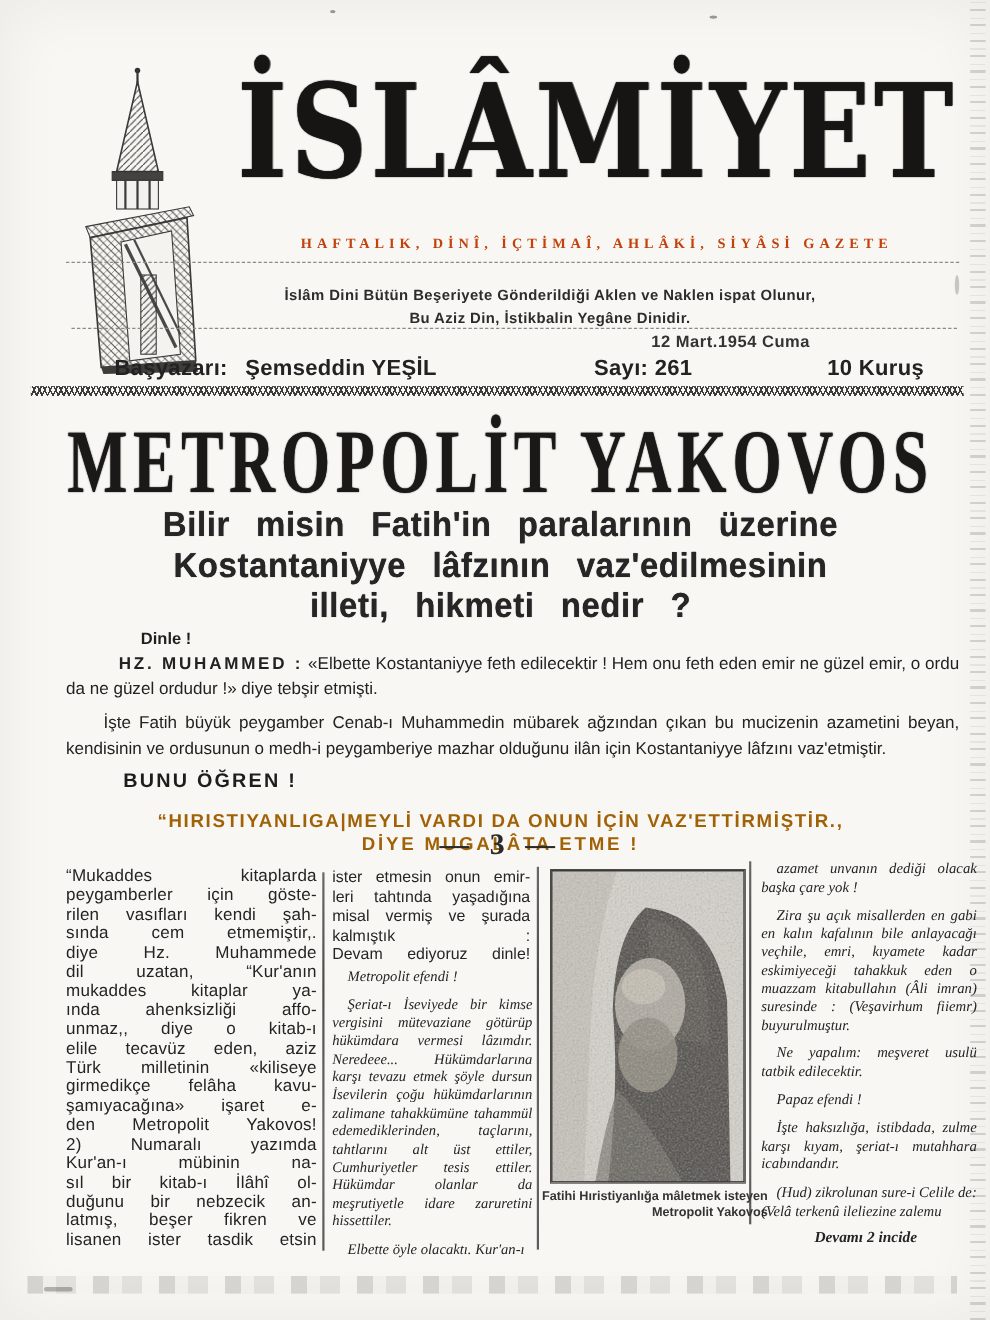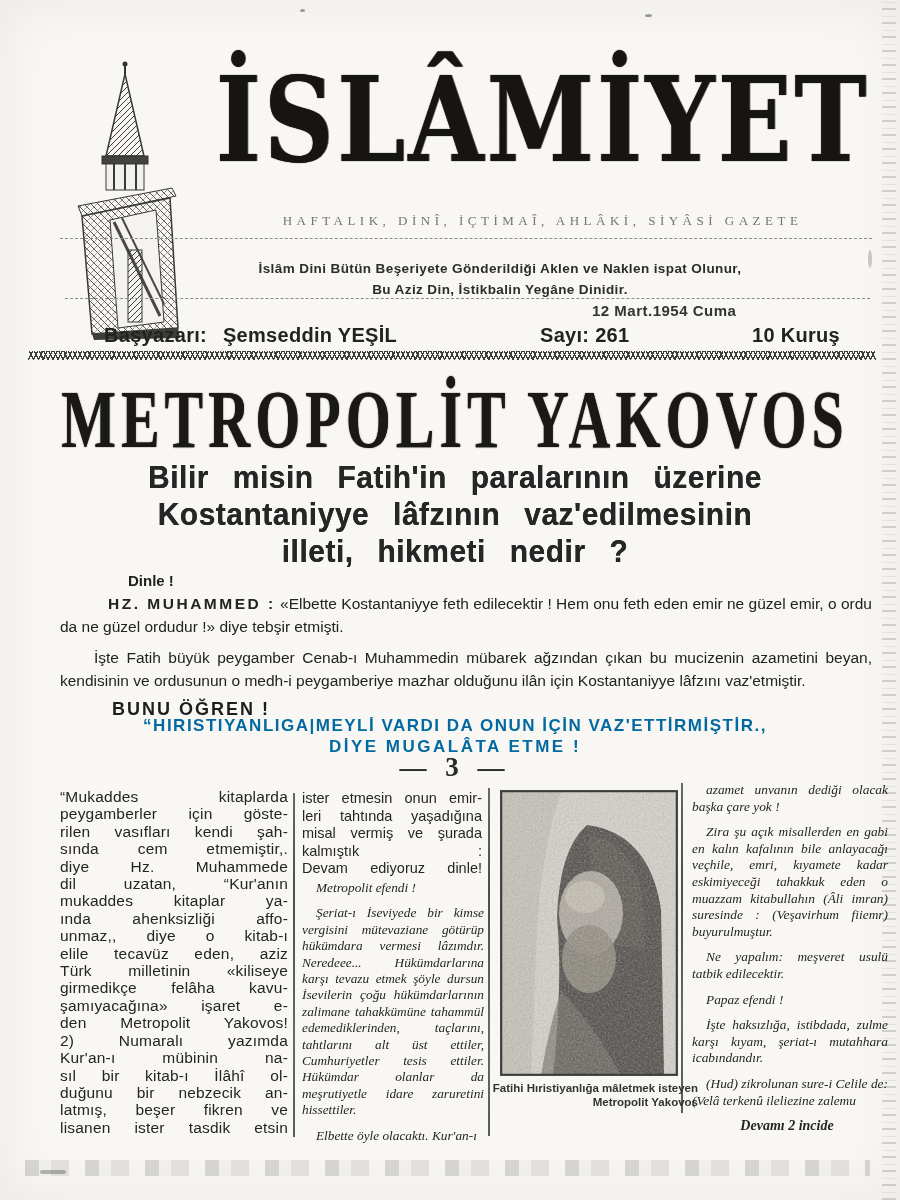--- a/index.html
+++ b/index.html
@@ -27,21 +27,21 @@
   .masthead-title{
     left:205px;top:50px;width:675px;height:165px;
     font-family:"DejaVu Serif","Liberation Serif",serif;font-weight:bold;
     font-size:97px;letter-spacing:3px;text-align:center;color:#171513;
     transform:scaleY(1.22);transform-origin:top center;
     text-shadow:0 0 1px #171513,1px 0 0 rgba(23,21,19,.6);
   }
   .masthead-subtitle{
     left:205px;top:213px;width:675px;text-align:center;
     font-family:"Liberation Serif",serif;font-size:13px;letter-spacing:4.5px;
-    color:#737373;font-weight:normal;
+    color:#c2410c;font-weight:bold;
   }
   .rule-dashed{border-top:1px dashed #8a8a86;height:0;}
   .motto{left:190px;width:620px;text-align:center;font-size:13.5px;font-weight:bold;color:#2c2c2c;letter-spacing:.4px;margin-top:12px;}
   .dateline{right:48px;top:302px;width:260px;text-align:left;font-size:15px;font-weight:bold;color:#333;letter-spacing:.5px;}
   .byline{top:324px;font-size:20px;font-weight:bold;color:#222;letter-spacing:.3px;}
   .zigzag{
     left:28px;top:351px;width:848px;height:9px;opacity:.85;
     background:
       repeating-linear-gradient(64deg,#1c1c1c 0 1.4px,transparent 1.4px 4.4px),
       repeating-linear-gradient(-64deg,#1c1c1c 0 1.4px,transparent 1.4px 4.4px);
@@ -60,21 +60,21 @@
     transform:scaleY(1.05);transform-origin:top center;
     text-shadow:0 0 .6px #262626;
   }
   .listen{left:128px;top:572px;font-size:15px;font-weight:bold;color:#1f1f1f;}
   .bodylead{
     left:60px;width:812px;font-size:15.5px;line-height:1.5;color:#222;
     text-align:justify;
   }
   .hadith-lead{font-weight:bold;letter-spacing:2.5px;}
   .learn{left:112px;top:699px;font-size:18px;font-weight:bold;letter-spacing:2px;color:#1d1d1d;}
-  .warn{left:55px;width:800px;text-align:center;font-weight:bold;color:#0369a1;}
+  .warn{left:55px;width:800px;text-align:center;font-weight:bold;color:#a16207;margin-top:21px;}
   .pageno{
     left:55px;top:752px;width:800px;text-align:center;
     font-family:"Liberation Serif",serif;font-size:27px;font-weight:bold;color:#2a2a2a;letter-spacing:6px;
   }
 
   
   .vdivider{width:2px;background:linear-gradient(#444,#222 30%,#444 70%,#333);opacity:.8;}
   .col{line-height:1.12;}
   .col1{
     left:60px;top:788px;width:228px;font-size:15.5px;line-height:17.4px;

